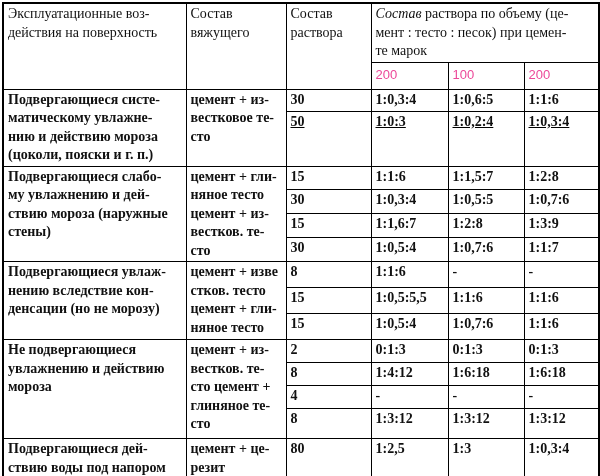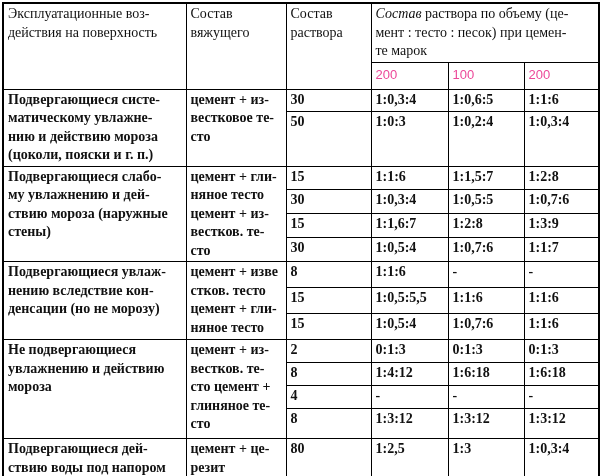--- a/index.html
+++ b/index.html
@@ -37,21 +37,21 @@
     font-weight: normal;
     font-size: 13px;
     line-height: 15px;
     color: #ec4899;
     padding-top: 4px;
   }
   
   tr.h-head1 { height: 56px; }
   tr.h-head2 { height: 27px; }
   tr.h-sm    { height: 21px; margin-left: 43px; }
-  tr.h-g1b   { height: 53px; }
+  tr.h-g1b   { height: 53px; text-decoration: underline; }
   tr.h-g2    { height: 23px; padding-left: 16px; }
   tr.h-g3    { height: 26px; }
   tr.h-g4    { height: 23px; padding-left: 8px; }
   tr.h-g4b   { height: 30px; }
   tr.h-g5    { height: 42px; }
 </style>
 </head>
 <body>
 
 <table class="mortar">

